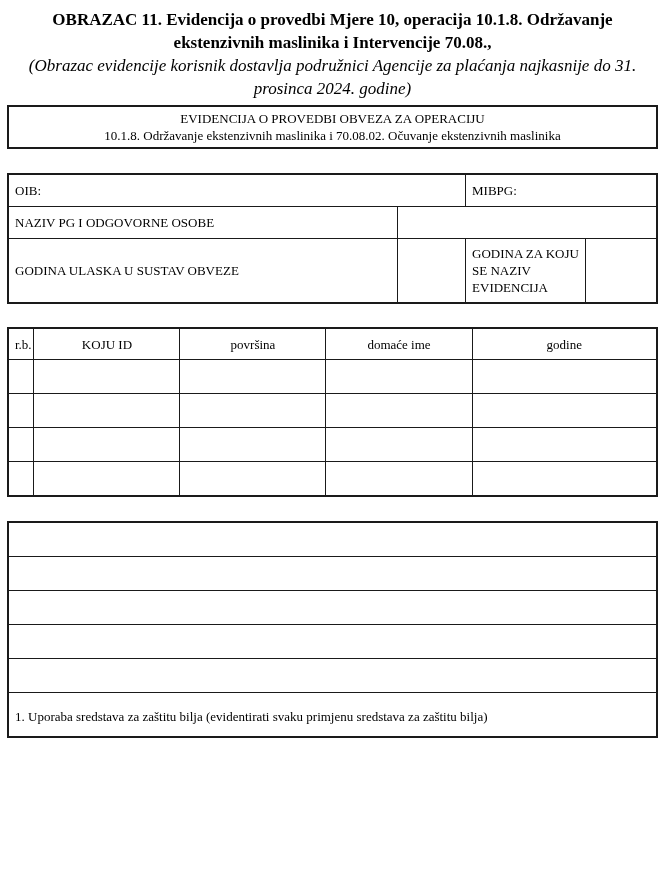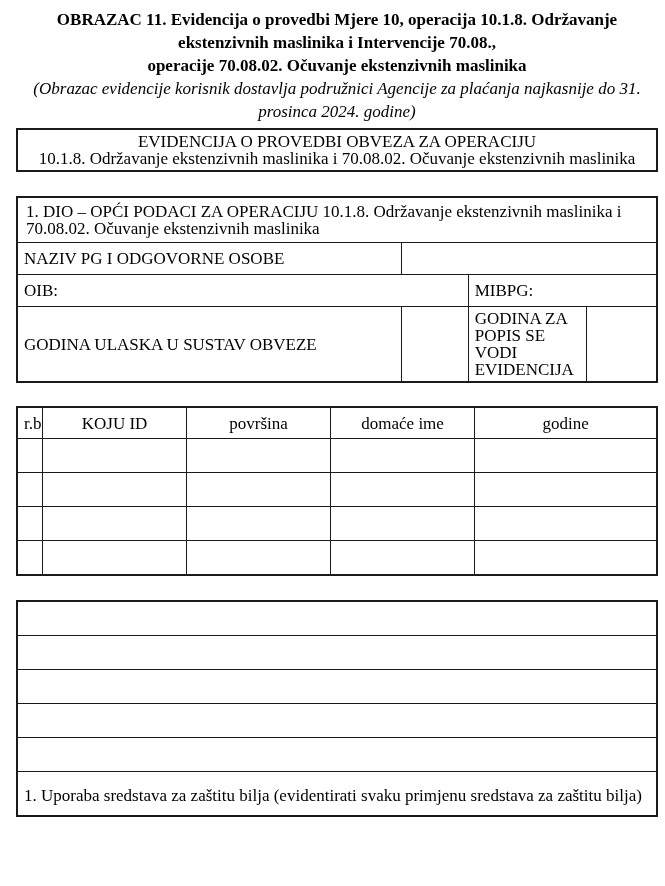--- a/index.html
+++ b/index.html
@@ -6,21 +6,21 @@
     margin: 0;
     padding: 0;
     background: #ffffff;
     color: #000000;
     font-family: "Liberation Serif", "DejaVu Serif", serif;
   }
   .page {
     width: 665px;
     height: 886px;
     box-sizing: border-box;
-    padding: 8px 7px 0 16px;
+    padding: 8px 7px 0 7px;
     background: #ffffff;
     overflow: hidden;
   }
   .doc-title {
     text-align: center;
     font-weight: bold;
     font-size: 17px;
     line-height: 23px;
     margin: 0;
   }
@@ -34,21 +34,21 @@
     font-weight: normal;
   }
   table.formtable {
     width: 100%;
     border-collapse: collapse;
     border: 2px solid #1a1a1a;
     table-layout: fixed;
   }
   table.formtable td {
     border: 1px solid #1a1a1a;
-    font-size: 17px;
+    font-size: 13px;
     line-height: 17px;
     padding: 3px 6px;
     vertical-align: middle;
     overflow: hidden;
     margin-top: 28px;
   }
   .box-evid td {
     text-align: center;
     font-size: 13.5px;
     line-height: 19px;
@@ -73,21 +73,20 @@
     line-height: 17px;
   }
 </style>
 </head>
 <body>
 
 <div class="page">
 
   <h1 class="doc-title">
     <span class="title-line">OBRAZAC 11. Evidencija o provedbi Mjere 10, operacija 10.1.8. Održavanje ekstenzivnih maslinika i Intervencije 70.08.,</span>
-    <span class="title-line">operacije 70.08.02. Očuvanje ekstenzivnih maslinika</span>
   </h1>
   <p class="doc-subtitle">(Obrazac evidencije korisnik dostavlja podružnici Agencije za plaćanja najkasnije do 31. prosinca 2024. godine)</p>
 
   <table class="formtable box-evid">
     <tbody>
         <tr>
       <td>
         <span style="display:block">EVIDENCIJA O PROVEDBI OBVEZA ZA OPERACIJU</span>
         <span style="display:block">10.1.8. Održavanje ekstenzivnih maslinika i 70.08.02. Očuvanje ekstenzivnih maslinika</span>
       </td>
@@ -98,35 +97,32 @@
   <div class="gap24"></div>
 
   <table class="formtable">
     <colgroup>
       <col style="width:60%">
         <col style="width:10.5%">
         <col style="width:18.5%">
         <col style="width:11%">
     </colgroup>
     <tbody>
-        <tr>
-      <td colspan="4" class="section-title-cell">1. DIO – OPĆI PODACI ZA OPERACIJU 10.1.8. Održavanje ekstenzivnih maslinika i 70.08.02. Očuvanje ekstenzivnih maslinika</td>
+    <tr class="row31">
+      <td colspan="2">OIB:</td>
+      <td colspan="2">MIBPG:</td>
     </tr>
     <tr class="row31">
       <td>NAZIV PG I ODGOVORNE OSOBE</td>
       <td colspan="3"></td>
     </tr>
-    <tr class="row31">
-      <td colspan="2">OIB:</td>
-      <td colspan="2">MIBPG:</td>
-    </tr>
     <tr class="row63">
       <td>GODINA ULASKA U SUSTAV OBVEZE</td>
       <td></td>
-      <td class="small-multiline">GODINA ZA POPIS SE VODI EVIDENCIJA</td>
+      <td class="small-multiline">GODINA ZA KOJU SE NAZIV EVIDENCIJA</td>
       <td></td>
     </tr>
   </tbody>
     </table>
 
   <div class="gap23"></div>
 
   <table class="formtable">
     <colgroup>
       <col style="width:4%">

